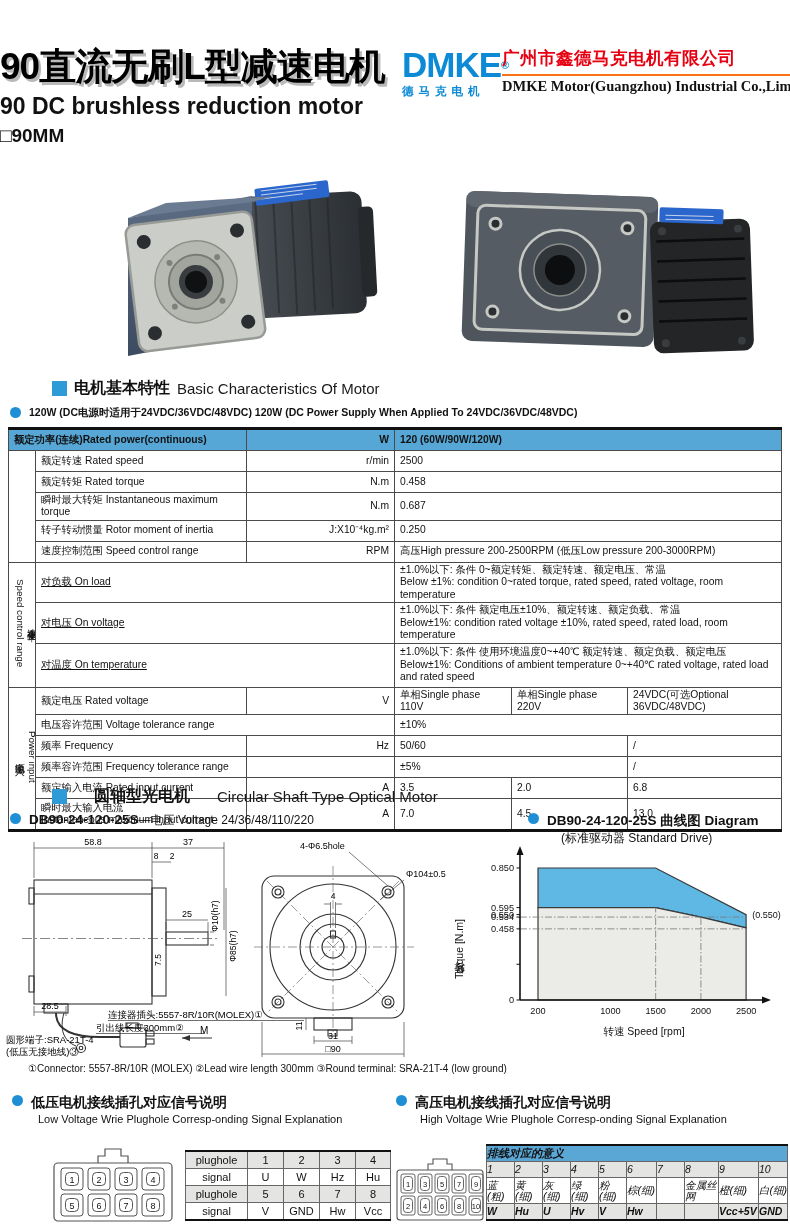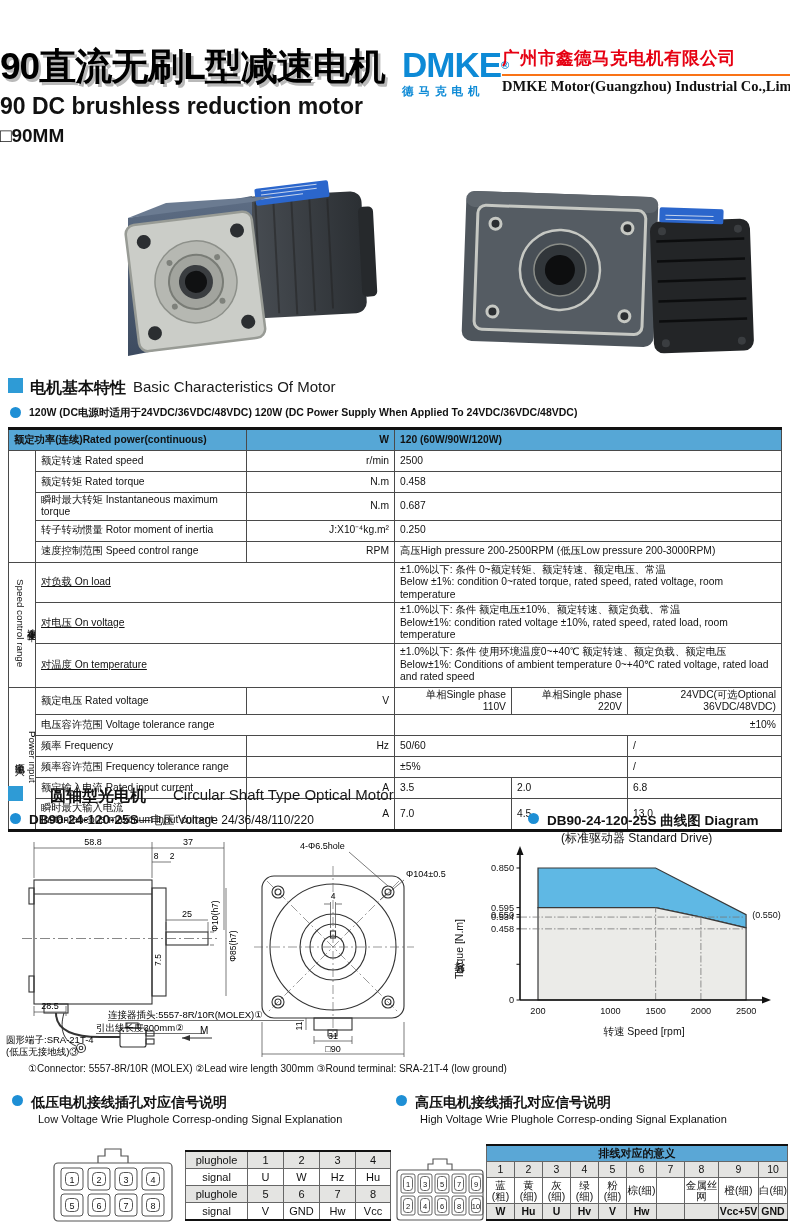--- a/index.html
+++ b/index.html
@@ -12,56 +12,56 @@
   .title-en{font-size:23px;font-weight:bold;margin-top:1px;white-space:nowrap;}
   .title-size{font-size:19px;font-weight:bold;margin-top:5px;white-space:nowrap;}
   .logo-main{color:#0d8ad6;font-size:35px;font-weight:900;letter-spacing:-1px;line-height:34px;}
   .logo-reg{font-size:11px;vertical-align:top;font-weight:bold;}
   .logo-sub{color:#0d8ad6;font-size:11.5px;font-weight:bold;letter-spacing:5px;margin-top:2px;white-space:nowrap;}
   .company{width:288px;overflow:hidden;}
   .company-zh{color:#e60012;font-size:17.5px;font-weight:900;white-space:nowrap;letter-spacing:0.5px;
               border-bottom:2px solid #f97316;padding-bottom:4px;}
   .company-en{font-family:"Liberation Serif",serif;font-size:14.5px;font-weight:bold;white-space:nowrap;margin-top:2px;}
   
-  .section-bar{display:flex;align-items:flex-start;}
+  .section-bar{display:flex;align-items:center;margin-left:44px;}
   .sq{width:15px;height:15px;background:#2e9bd6;display:inline-block;margin-right:7px;flex:none;}
   .sec-zh{font-size:16px;font-weight:bold;white-space:nowrap;}
   .sec-en{font-size:15px;color:#1a1a1a;margin-left:7px;white-space:nowrap;}
   .bullet-row{display:flex;align-items:flex-start;}
   .dot{width:11px;height:11px;border-radius:50%;background:#1e8fd5;display:inline-block;margin-right:8px;margin-top:1px;flex:none;}
   .bullet-text{font-size:10.5px;font-weight:bold;white-space:nowrap;}
   .sub-bullet b{font-size:13.5px;}
   .sub-bullet{font-size:12px;}
   
   table.spec{border-collapse:collapse;table-layout:fixed;width:774px;
              border-top:3px solid #111;border-bottom:3px solid #111;font-size:10.3px;}
   table.spec td{border:1px solid #4a4a4a;padding:1px 5px;height:18px;line-height:12.3px;
                 vertical-align:middle;overflow:hidden;}
   tr.hd td{background:#56a7d6;font-weight:bold;}
   td.unit{text-align:right;padding-right:22px;}
   td.val{padding-left:9px;}
-  td.vc{text-align:right;}
+  td.vc{text-align:left;}
   td.midlab{text-align:left;text-decoration:underline;}
   td.gcell{padding:0;text-align:center;}
   .vwrap{writing-mode:vertical-rl;display:inline-block;font-size:9.8px;line-height:12px;letter-spacing:1px;}
   .vwrap span{display:block;}
   .two-line div{line-height:12.5px;}
   
   .ylab{writing-mode:vertical-rl;transform:rotate(180deg);font-size:10.5px;color:#111;}
   
   .bt-zh{font-size:14px;font-weight:bold;white-space:nowrap;}
   .bt-en{font-size:11px;white-space:nowrap;}
   
   table.lv{border-collapse:collapse;table-layout:fixed;width:206px;
            border-top:2.5px solid #111;border-bottom:2.5px solid #111;border-radius:31px;}
   table.lv td{border:1px solid #666;font-size:11px;text-align:center;height:16px;padding:0;}
   table.lv tr.g td{background:#e4e4e2;}
   table.hv{border-collapse:collapse;table-layout:fixed;width:302px;
            border-top:2.5px solid #111;border-bottom:2.5px solid #111;}
-  table.hv td{border:1px solid #666;font-size:10.5px;text-align:center;padding:0;height:15px;line-height:11px;}
+  table.hv td{border:1px solid #666;font-size:10.5px;padding:0;height:15px;line-height:11px;font-style:italic;}
   table.hv tr.bluehd td{background:#5aa7d6;font-weight:bold;font-size:11px;}
   table.hv tr.g td{background:#e4e4e2;}
   table.hv tr.colors td{height:25px;font-size:10.5px;}
   table.hv tr.sig td{font-weight:bold;}
   svg text{font-family:"Liberation Sans",sans-serif;}
 </style>
 </head>
 <body>
 
 <div class="page">

